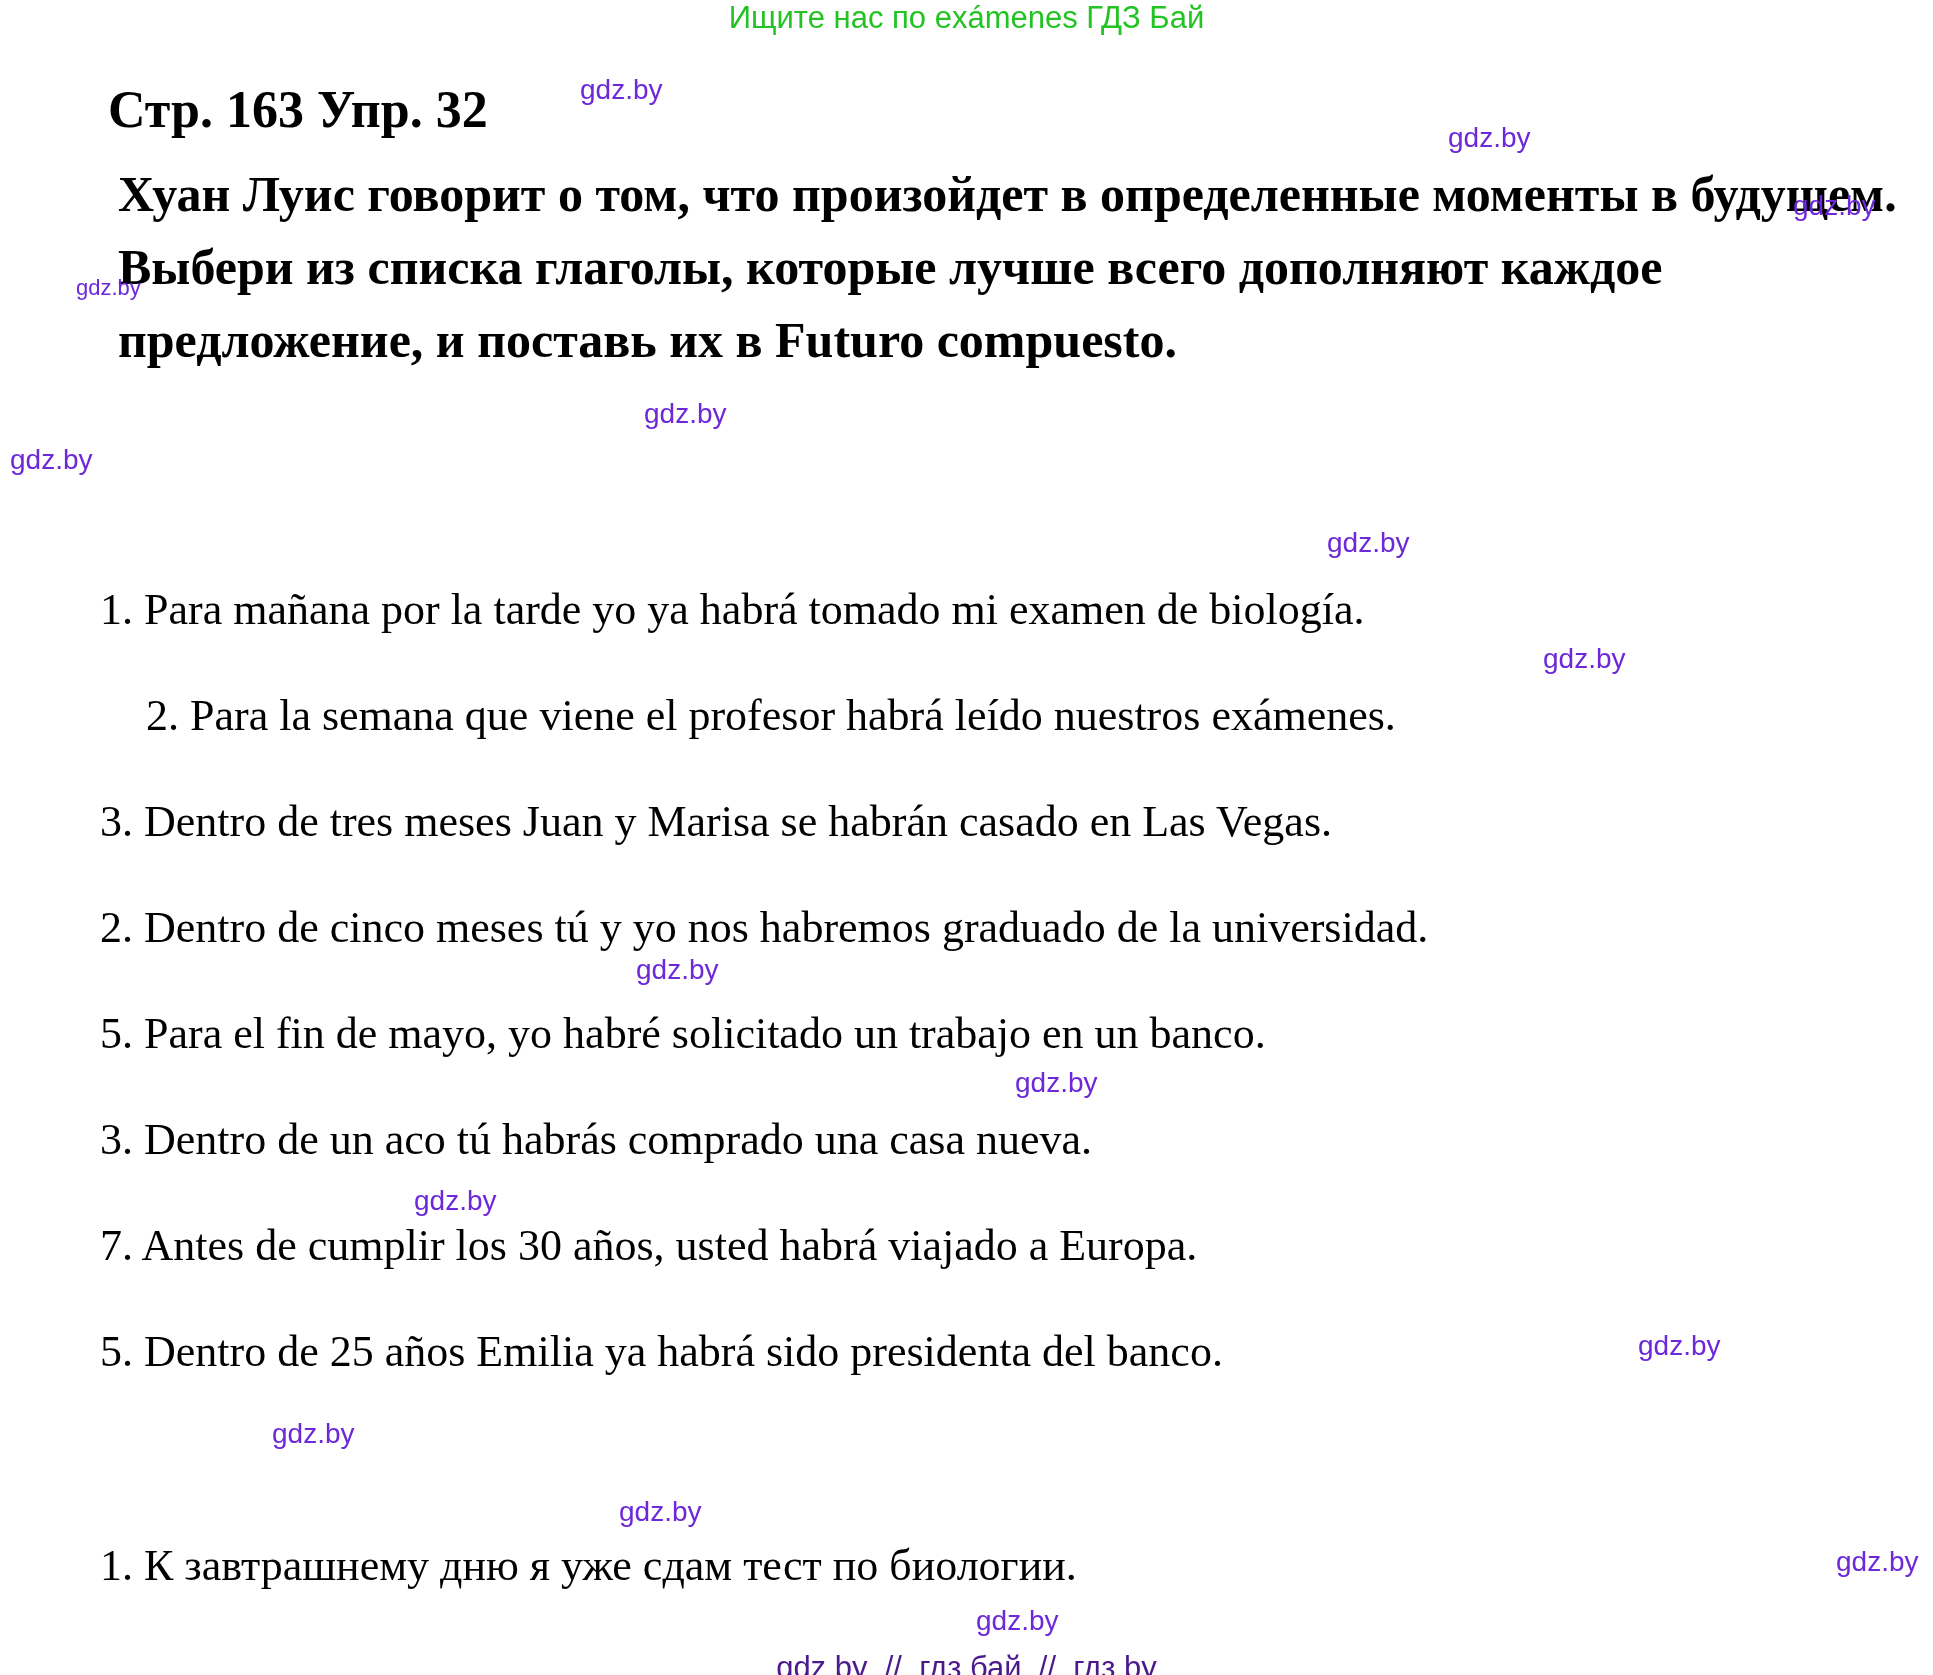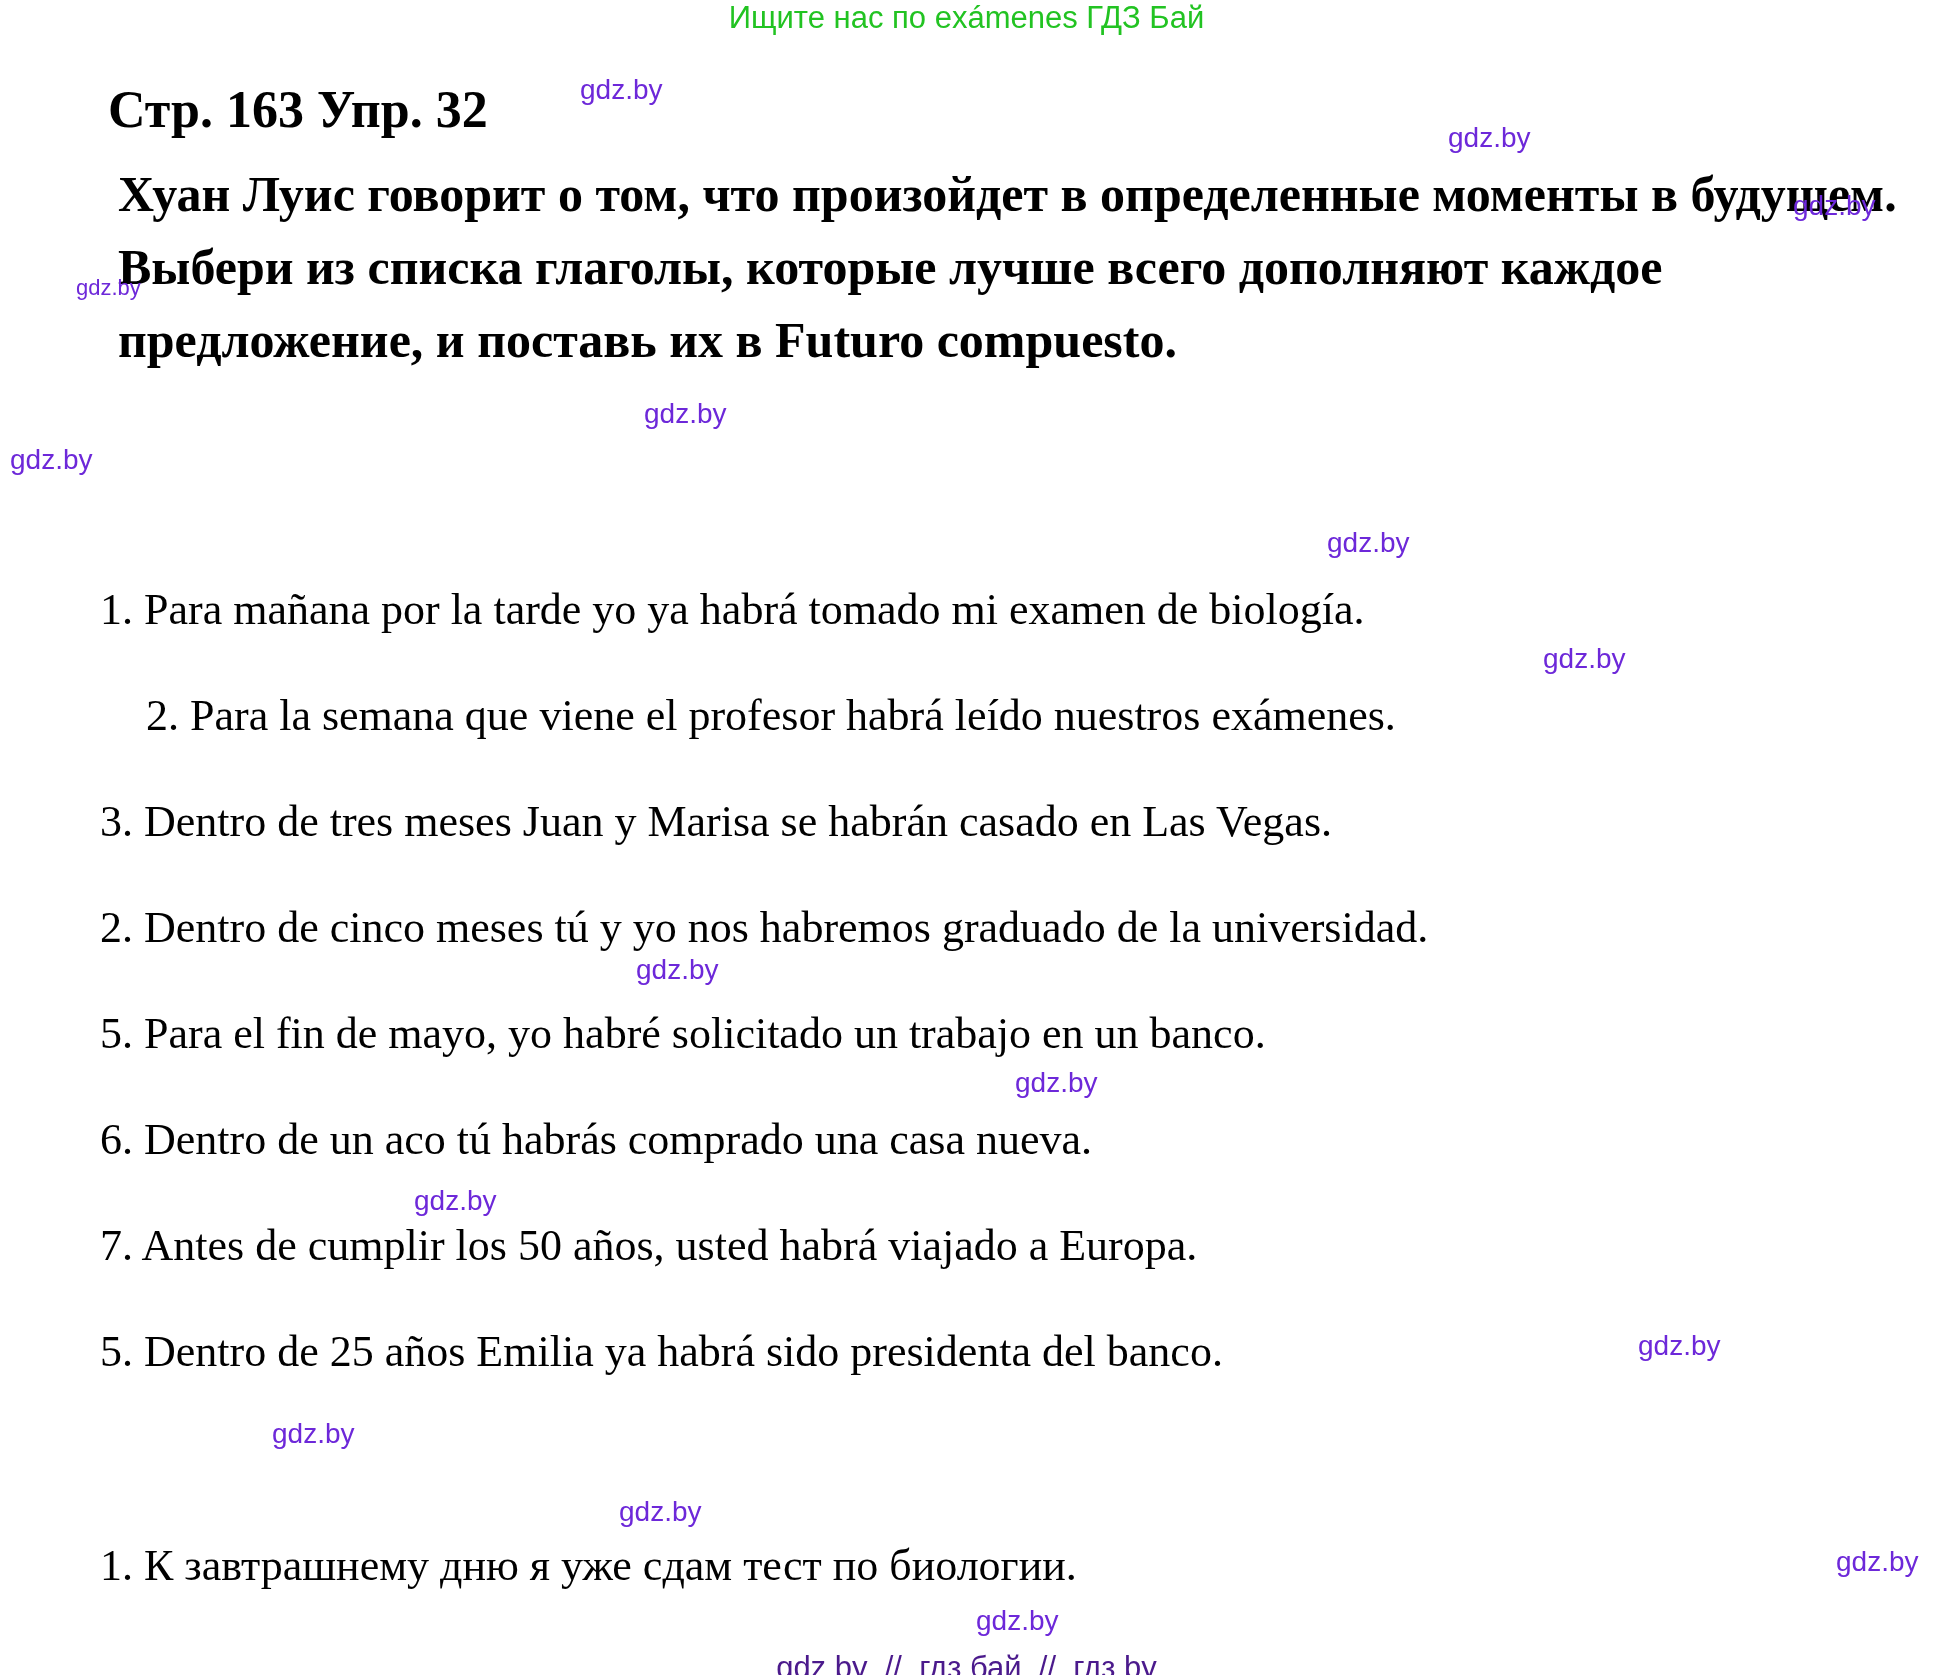--- a/index.html
+++ b/index.html
@@ -84,22 +84,22 @@
 <h1 class="heading">Стр. 163 Упр. 32</h1>
 
 <p class="instructions">Хуан Луис говорит о том, что произойдет в определенные моменты в будущем. Выбери из списка глаголы, которые лучше всего дополняют каждое предложение, и поставь их в Futuro compuesto.</p>
 
 <div>
   <div class="sentence" style="top:580px;">1. Para mañana por la tarde yo ya habrá tomado mi examen de biología.</div>
   <div class="sentence" style="top:686px;margin-left:46px;">2. Para la semana que viene el profesor habrá leído nuestros exámenes.</div>
   <div class="sentence" style="top:792px;">3. Dentro de tres meses Juan y Marisa se habrán casado en Las Vegas.</div>
   <div class="sentence" style="top:898px;">2. Dentro de cinco meses tú y yo nos habremos graduado de la universidad.</div>
   <div class="sentence" style="top:1004px;">5. Para el fin de mayo, yo habré solicitado un trabajo en un banco.</div>
-  <div class="sentence" style="top:1110px;">6. Dentro de un aco tú habrás comprado una casa nueva.</div>
-  <div class="sentence" style="top:1216px;">7. Antes de cumplir los 50 años, usted habrá viajado a Europa.</div>
+  <div class="sentence" style="top:1110px;">3. Dentro de un aco tú habrás comprado una casa nueva.</div>
+  <div class="sentence" style="top:1216px;">7. Antes de cumplir los 30 años, usted habrá viajado a Europa.</div>
   <div class="sentence" style="top:1322px;">5. Dentro de 25 años Emilia ya habrá sido presidenta del banco.</div>
 </div>
 
 <div>
   <div class="sentence" style="top:1536px;">1. К завтрашнему дню я уже сдам тест по биологии.</div>
 </div>
 
 <div>
   <span class="watermark" style="left:580px; top:74px;">gdz.by</span>
   <span class="watermark" style="left:1448px; top:122px;">gdz.by</span>

